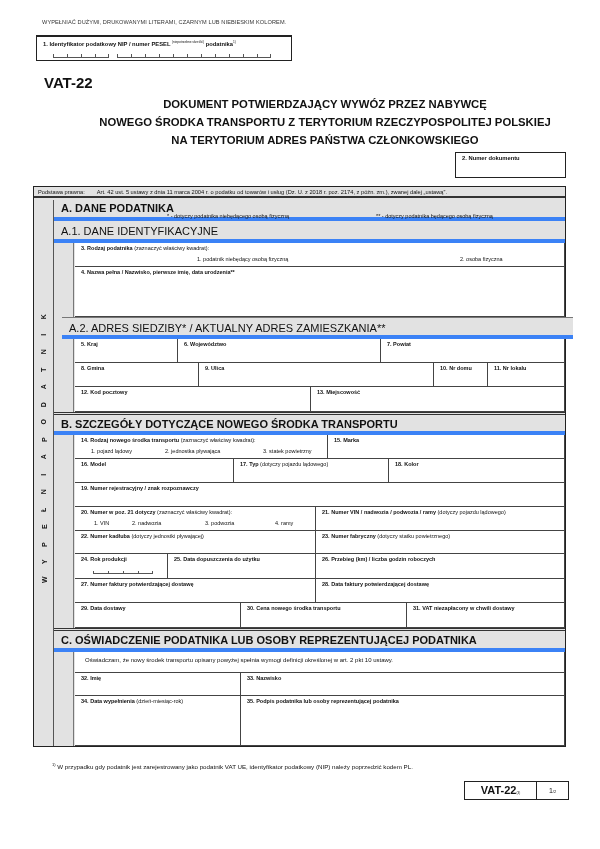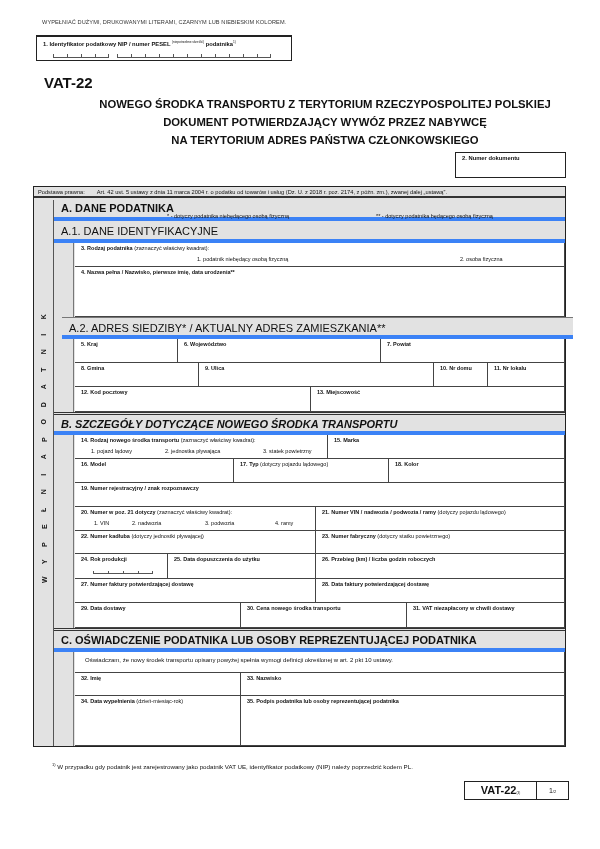--- a/index.html
+++ b/index.html
@@ -66,22 +66,22 @@
       <div class="cell"></div>
       <div class="cell"></div>
       <div class="cell"></div>
       <div class="cell last"></div>
   </div>
 </div>
 
 <div class="abs vatlogo">VAT-22</div>
 
 <div class="abs title">
+  <div>DOKUMENT POTWIERDZAJĄCY WYWÓZ PRZEZ NABYWCĘ</div>
   <div>NOWEGO ŚRODKA TRANSPORTU Z TERYTORIUM RZECZYPOSPOLITEJ POLSKIEJ</div>
-  <div>DOKUMENT POTWIERDZAJĄCY WYWÓZ PRZEZ NABYWCĘ</div>
   <div>NA TERYTORIUM ADRES PAŃSTWA CZŁONKOWSKIEGO</div>
 </div>
 
 <div class="abs docnum">
     <span>2. Numer dokumentu</span>
   </div>
 
 <div class="abs form">
   <div class="legal"><span class="k">Podstawa prawna:</span><span>Art. 42 ust. 5 ustawy z dnia 11 marca 2004 r. o podatku od towarów i usług (Dz. U. z 2018 r. poz. 2174, z późn. zm.), zwanej dalej „ustawą”.</span></div>
 
@@ -151,21 +151,21 @@
     </div>
   <div class="field" style="left:41px;top:200px;width:236px;height:25px;">
       <div class="fl">12. Kod pocztowy</div>
     </div>
   <div class="field" style="left:277px;top:200px;width:254px;height:25px;">
       <div class="fl">13. Miejscowość</div>
     </div>
 
   <div class="sep" style="top:225px;"></div>
 
-  <div class="sec-head" style="top:228px;height:20px;font-style:italic;">
+  <div class="sec-head" style="top:228px;height:20px;">
     <div class="sec-title" style="top:3px;">B. SZCZEGÓŁY DOTYCZĄCE NOWEGO ŚRODKA TRANSPORTU</div>
   </div>
   <div class="indent" style="top:248px;height:193px;"></div>
   <div class="field" style="left:41px;top:248px;width:253px;height:24px;">
     <div class="fl"><span>14. Rodzaj nowego środka transportu</span> <span class="n">(zaznaczyć właściwy kwadrat):</span></div>
     <div class="opt" style="left:16px;top:13px;">1. pojazd lądowy</div>
     <div class="opt" style="left:90px;top:13px;">2. jednostka pływająca</div>
     <div class="opt" style="left:188px;top:13px;">3. statek powietrzny</div>
   </div>
   <div class="field" style="left:294px;top:248px;width:237px;height:24px;">

